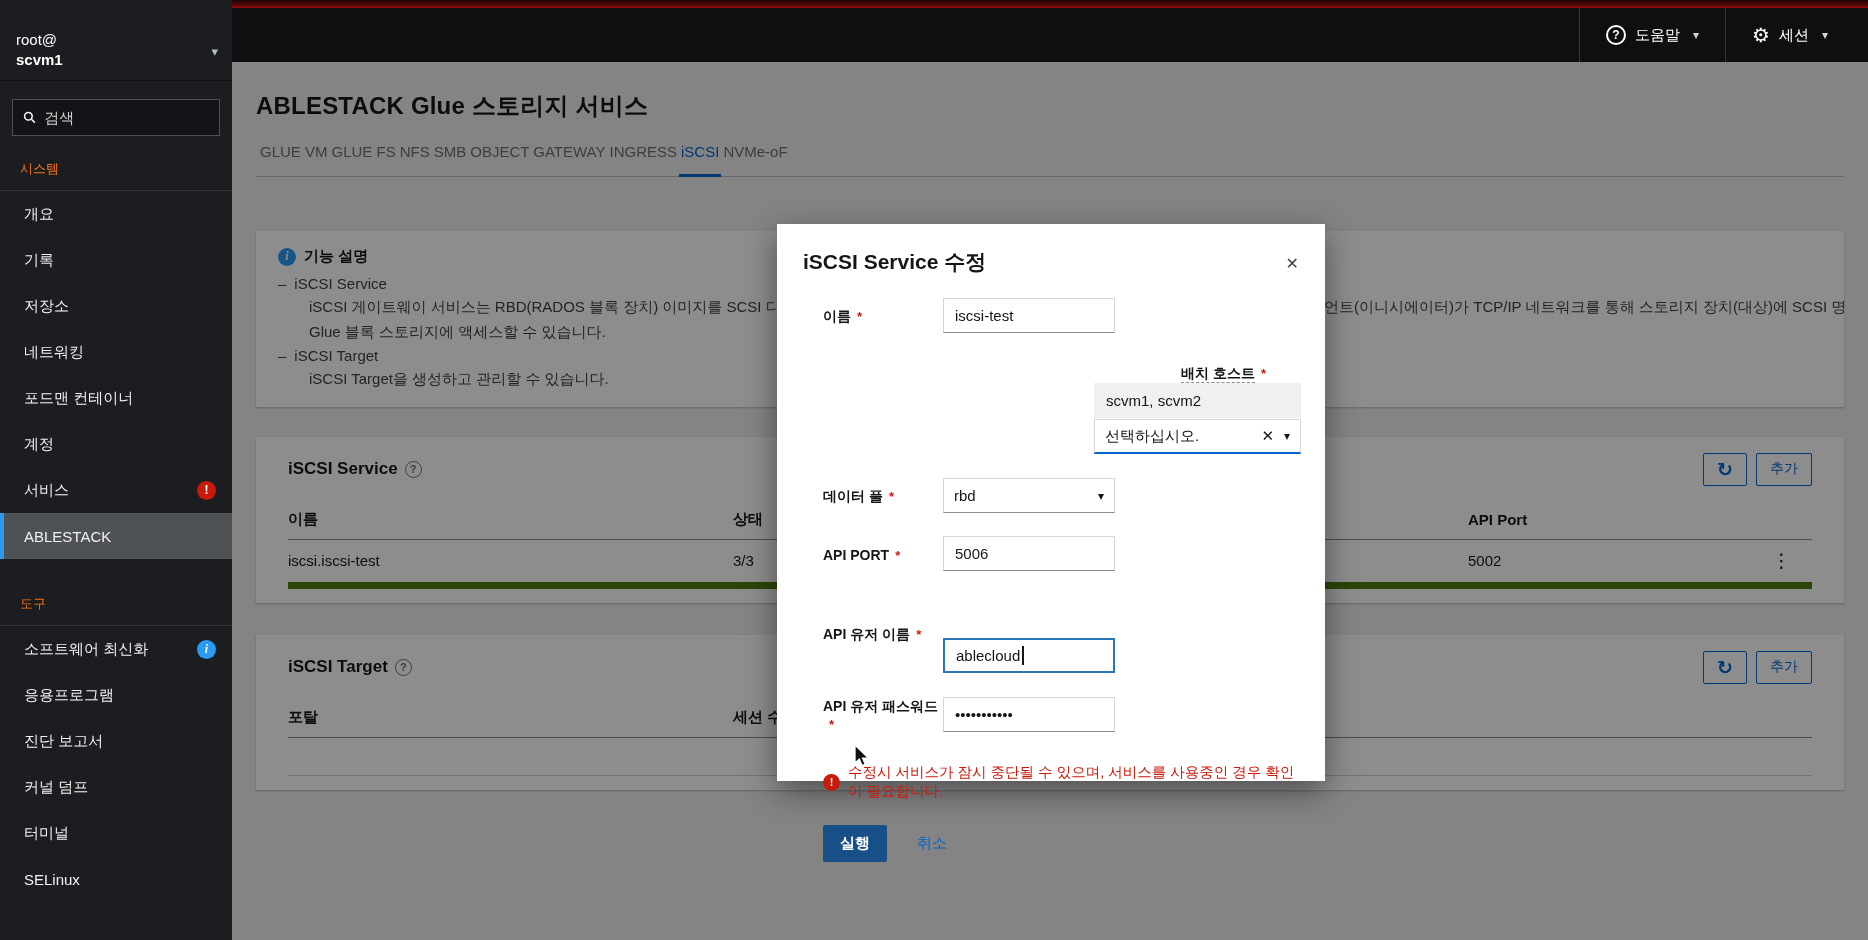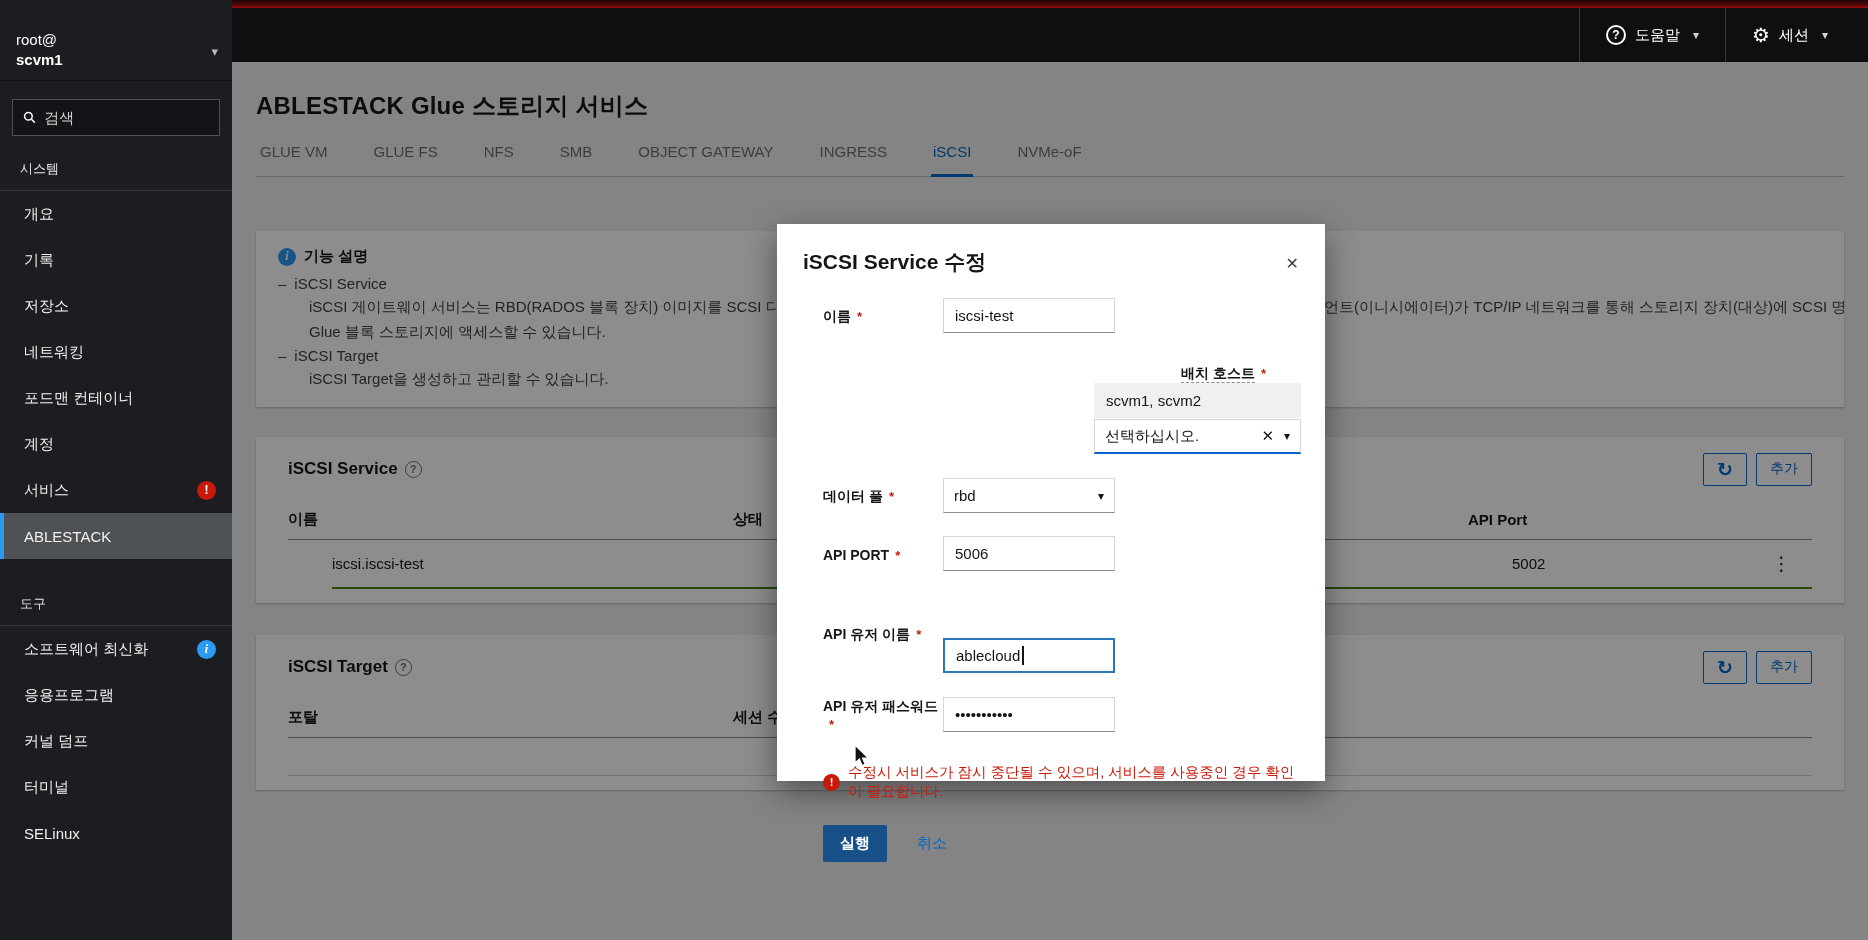--- a/index.html
+++ b/index.html
@@ -26,21 +26,21 @@
     display: flex; align-items: center; gap: 8px;
     border: 1px solid #4f5255; background: #121417;
     height: 37px; padding: 0 10px;
   }
   .search-box input {
     background: transparent; border: 0; outline: none; color: #e8e8e8;
     font-size: 15px; width: 100%; font-family: inherit;
   }
   .search-box input::placeholder { color: #d2d2d2; opacity: 1; }
   .nav-section-label {
-    font-size: 13px; color: #e5e5e5; padding: 14px 16px 12px 20px;
+    font-size: 13px; color: #f97316; padding: 14px 16px 12px 20px;
     border-bottom: 1px solid #33363a;
   }
   .nav-section + .nav-section { margin-top: 22px; }
   .nav-item {
     height: 46px; display: flex; align-items: center;
     padding: 0 16px 0 20px; font-size: 15px; color: #f0f0f0; cursor: pointer;
     border-left: 4px solid transparent;
   }
   .nav-item.selected { background: #4f5255; border-left-color: #2b9af3; }
   .nav-badge {
@@ -73,21 +73,21 @@
   .gear { font-size: 20px; line-height: 1; }
   .mast-caret { color: #d2d2d2; font-size: 12px; margin-left: 4px; }
 
   
   .main {
     position: absolute; left: 232px; top: 62px; right: 0; bottom: 0;
     background: #f0efef; overflow: hidden; color: #151515;
   }
   .content { padding: 28px 24px 0 24px; }
   .page-title { font-size: 24px; font-weight: 700; letter-spacing: .2px; }
-  .tabs { display: flex; gap: 42px; margin-top: 21px; padding: 0 2px; border-bottom: 1px solid #b8bbbe; }
+  .tabs { display: flex; margin-top: 21px; padding: 0 2px; border-bottom: 1px solid #b8bbbe; }
   .tab {
     font-size: 15px; color: #6a6e73; padding: 0 2px 14px 2px; cursor: pointer;
     border-bottom: 3px solid transparent; margin-bottom: -1px; white-space: nowrap;
   }
   .tab.active { color: #06c; border-bottom-color: #06c; font-weight: 400; }
 
   .card {
     background: #fff; margin-top: 30px; box-shadow: 0 1px 2px rgba(3,3,3,.25);
     padding: 16px 32px 14px 32px; white-space: nowrap; overflow: hidden;
   }
@@ -116,21 +116,21 @@
     padding: 5px 13px; border-radius: 2px; cursor: pointer; font-family: inherit;
     display: flex; align-items: center; justify-content: center; height: 33px; min-width: 44px;
   }
   .refresh-glyph { font-size: 19px; line-height: 1; font-weight: 700; }
 
   .tbl { margin-top: 14px; font-size: 15px; }
   .tbl-row { display: grid; align-items: center; }
   .svc-grid { grid-template-columns: 445px 735px 1fr 60px; }
   .tgt-grid { grid-template-columns: 445px 595px 1fr 60px; }
   .tbl-row.head { font-weight: 700; border-bottom: 1px solid #8a8d90; height: 40px; }
-  .tbl-row.data { border-bottom: 2px solid #4d7c0f; height: 49px; color: #151515; margin-left: 44px; }
+  .tbl-row.data { border-bottom: 7px solid #4d7c0f; height: 49px; color: #151515; }
   .tbl-row.empty { border-bottom: 1px solid #d2d2d2; height: 38px; }
   .kebab { font-size: 19px; color: #151515; text-align: center; cursor: pointer; letter-spacing: 1px; }
 
   
   .overlay {
     position: absolute; left: 232px; top: 62px; right: 0; bottom: 0;
     background: rgba(3,3,3,.45); z-index: 4;
   }
   .modal {
     position: absolute; left: 777px; top: 224px; width: 548px; height: 557px;
@@ -242,20 +242,23 @@
   <div class="nav-section">
     <div class="nav-section-label">도구</div>
     <div class="nav-item">
       <span>소프트웨어 최신화</span>
       <span class="nav-badge info">i</span>
     </div>
     <div class="nav-item">
         <span>응용프로그램</span>
       </div>
     <div class="nav-item">
+        <span>진단 보고서</span>
+      </div>
+    <div class="nav-item">
         <span>커널 덤프</span>
       </div>
     <div class="nav-item">
         <span>터미널</span>
       </div>
     <div class="nav-item">
         <span>SELinux</span>
       </div>
   </div>
 </div>

